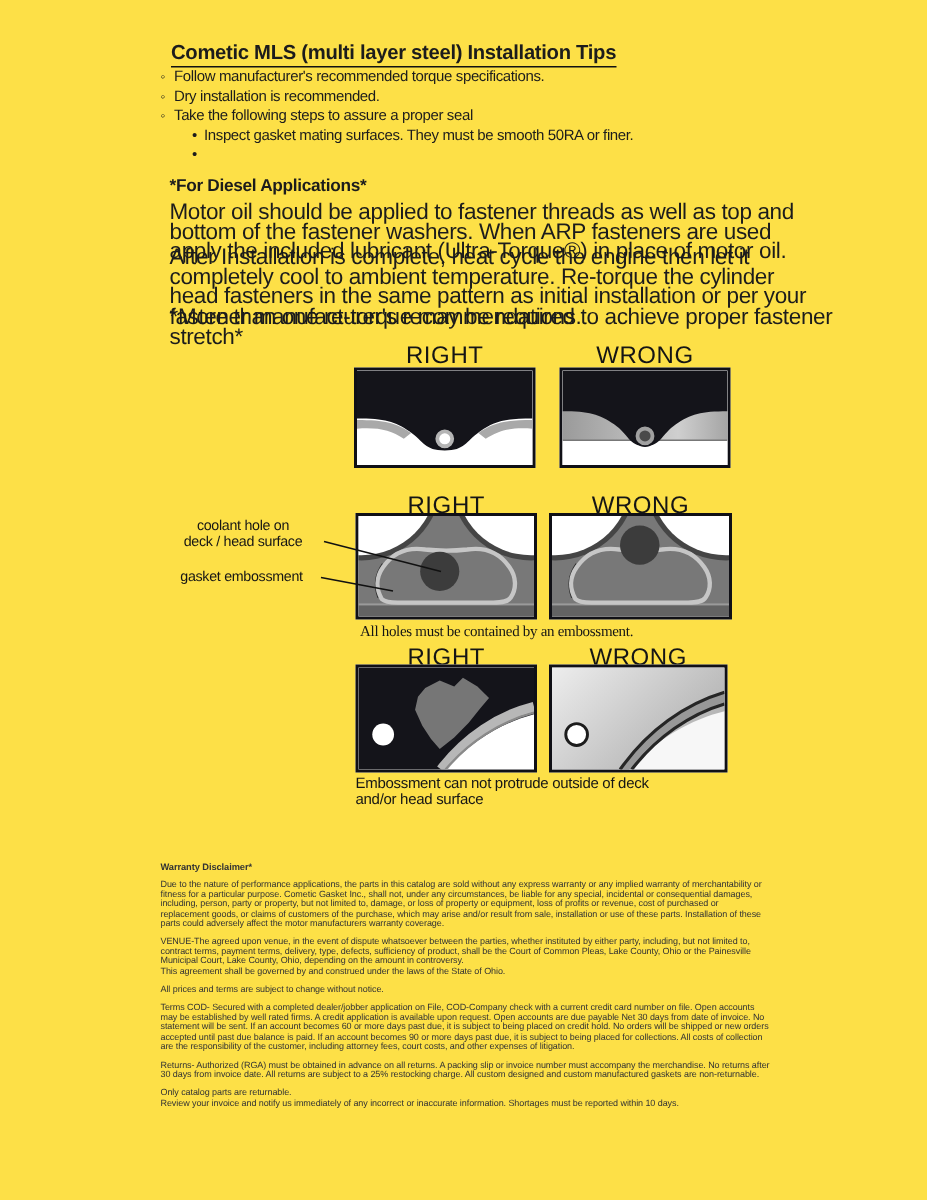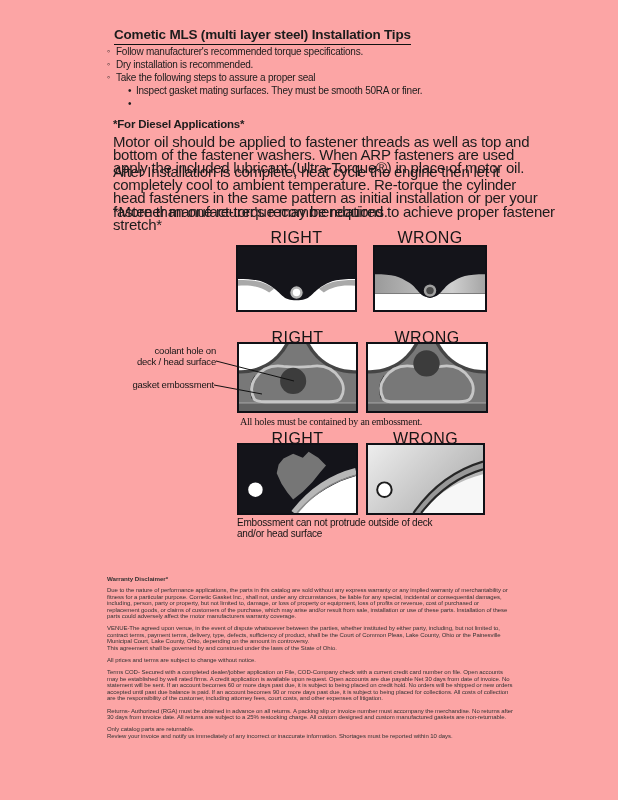--- a/index.html
+++ b/index.html
@@ -1,17 +1,17 @@
 <!DOCTYPE html>
 <html><head>
 <meta charset="utf-8">
 <style>
   html,body{margin:0;padding:0;background:#ffffff;}
   .page{
-    position:relative;width:618px;height:800px;background:#fca5a5;overflow:hidden;
+    position:relative;width:618px;height:800px;background:#fde047;overflow:hidden;
     font-family:"Liberation Sans","DejaVu Sans",sans-serif;color:#1c1c1c;
   }
   .abs{position:absolute;}
   .title{
     left:114px;top:27px;font-size:13.5px;font-weight:700;letter-spacing:-0.2px;
     border-bottom:1.5px solid #111;padding-bottom:2px;
   }
   .bullets{left:107px;top:45px;width:480px;font-size:10px;letter-spacing:-0.25px;line-height:13px;}
   .b{display:flex;}
   .b .mk{width:9px;flex:0 0 9px;text-align:left;}
@@ -20,21 +20,21 @@
   .b.l2 .mk{width:8px;flex:0 0 8px;}
   .diesel-head{left:113px;top:118px;font-size:11.5px;font-weight:700;letter-spacing:-0.2px;}
   .para{margin:0;font-size:15px;letter-spacing:-0.25px;line-height:13.2px;width:434px;left:113px;}
   .p1{top:135px;}
   .p2{top:165px;}
   .p3{top:205px;width:460px;}
   .dlabel{font-size:16px;letter-spacing:0.4px;text-align:center;color:#151515;}
   .panel{border:2px solid #101016;box-sizing:border-box;background:#fff;}
   .panel svg{display:block;width:100%;height:100%;}
   .caption{font-size:10px;letter-spacing:-0.2px;color:#151515;line-height:11px;}
-  .side-label{font-size:9.5px;letter-spacing:-0.2px;line-height:11px;text-align:right;color:#151515;}
+  .side-label{font-size:9.5px;letter-spacing:-0.2px;line-height:11px;text-align:center;color:#151515;}
   .legal{left:107px;top:576px;width:406px;font-size:6px;line-height:6.4px;letter-spacing:-0.05px;color:#333;}
   .legal .lh{font-weight:700;font-size:6.2px;margin:0 0 5px 0;}
   .legal p{margin:0 0 6px 0;}
   .legal p.tight{margin-bottom:0;}
   .footer-code{left:388px;top:792px;font-size:11px;letter-spacing:0.3px;color:#2a2a2a;margin-top:22px;}
   .overlay{pointer-events:none;z-index:3;}
   .panel{z-index:1;}
 </style>
 </head>
 <body>

